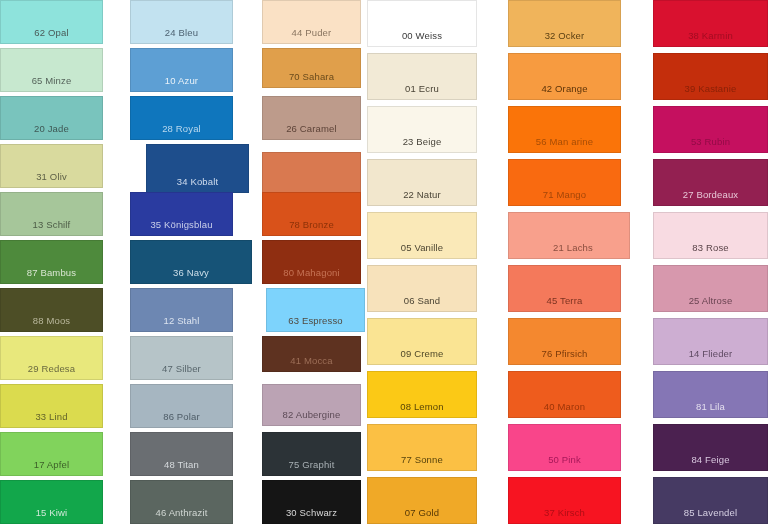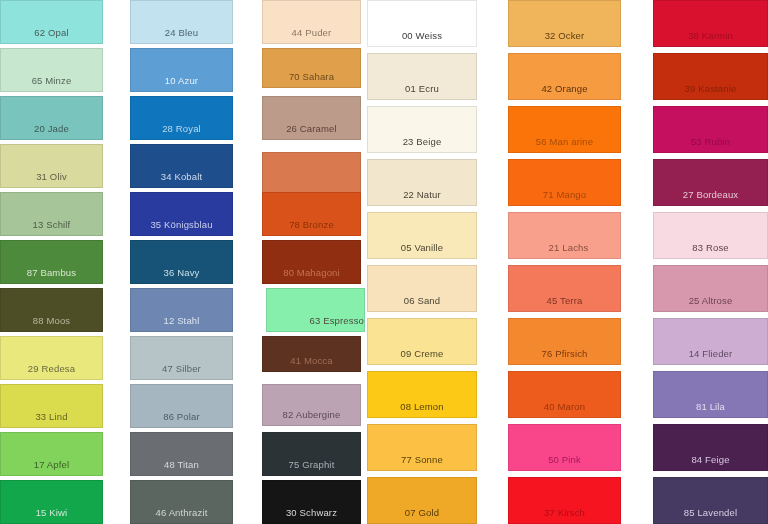--- a/index.html
+++ b/index.html
@@ -82,27 +82,27 @@
     <div class="col" style="left: 130px; width: 103px; top: 0px;">
       <div class="swatch" title="24 Bleu" style="left: 0px; top: 0px; width: 103px; height: 44px; background: rgb(194, 226, 240);">
         <span class="lbl" style="color: rgb(77, 98, 114);">24 Bleu</span>
       </div>
       <div class="swatch" title="10 Azur" style="left: 0px; top: 48px; width: 103px; height: 44px; background: rgb(93, 159, 212);">
         <span class="lbl" style="color: rgb(232, 241, 248);">10 Azur</span>
       </div>
       <div class="swatch" title="28 Royal" style="left: 0px; top: 96px; width: 103px; height: 44px; background: rgb(15, 118, 189);">
         <span class="lbl" style="color: rgb(185, 216, 238);">28 Royal</span>
       </div>
-      <div class="swatch" title="34 Kobalt" style="left: 0px; top: 144px; width: 103px; height: 44px; background: rgb(30, 78, 140);">
+      <div class="swatch" title="34 Kobalt" style="left: 16px; top: 144px; width: 103px; height: 49px; background: rgb(30, 78, 140);">
         <span class="lbl" style="color: rgb(207, 220, 238);">34 Kobalt</span>
       </div>
       <div class="swatch" title="35 Königsblau" style="left: 0px; top: 192px; width: 103px; height: 44px; background: rgb(42, 59, 160);">
         <span class="lbl" style="color: rgb(201, 207, 233);">35 Königsblau</span>
       </div>
-      <div class="swatch" title="36 Navy" style="left: 0px; top: 240px; width: 103px; height: 44px; background: rgb(22, 83, 119);">
+      <div class="swatch" title="36 Navy" style="left: 0px; top: 240px; width: 122px; height: 44px; background: rgb(22, 83, 119);">
         <span class="lbl" style="color: rgb(205, 223, 233);">36 Navy</span>
       </div>
       <div class="swatch" title="12 Stahl" style="left: 0px; top: 288px; width: 103px; height: 44px; background: rgb(109, 135, 178);">
         <span class="lbl" style="color: rgb(219, 227, 239);">12 Stahl</span>
       </div>
       <div class="swatch" title="47 Silber" style="left: 0px; top: 336px; width: 103px; height: 44px; background: rgb(182, 196, 200);">
         <span class="lbl" style="color: rgb(87, 101, 107);">47 Silber</span>
       </div>
       <div class="swatch" title="86 Polar" style="left: 0px; top: 384px; width: 103px; height: 44px; background: rgb(166, 182, 193);">
         <span class="lbl" style="color: rgb(78, 92, 103);">86 Polar</span>
@@ -126,21 +126,21 @@
       </div>
       <div class="swatch" title="73 Zimt" style="left: 0px; top: 144px; width: 99px; height: 56px; background: rgb(217, 121, 80); margin-top: 8px;">
         <span class="lbl" style="color: rgb(243, 217, 204);">73 Zimt</span>
       </div>
       <div class="swatch" title="78 Bronze" style="left: 0px; top: 192px; width: 99px; height: 44px; background: rgb(217, 82, 26);">
         <span class="lbl" style="color: rgb(141, 50, 8);">78 Bronze</span>
       </div>
       <div class="swatch" title="80 Mahagoni" style="left: 0px; top: 240px; width: 99px; height: 44px; background: rgb(143, 46, 17);">
         <span class="lbl" style="color: rgb(197, 114, 84);">80 Mahagoni</span>
       </div>
-      <div class="swatch" title="63 Espresso" style="left: 4px; top: 288px; width: 99px; height: 44px; background: #86efac; justify-content: flex-end;">
+      <div class="swatch" title="63 Espresso" style="left: 4px; top: 288px; width: 99px; height: 44px; background: #7dd3fc;">
         <span class="lbl" style="color: rgb(80, 74, 64);">63 Espresso</span>
       </div>
       <div class="swatch" title="41 Mocca" style="left: 0px; top: 336px; width: 99px; height: 36px; background: rgb(94, 50, 32);">
         <span class="lbl" style="color: rgb(156, 110, 87);">41 Mocca</span>
       </div>
       <div class="swatch" title="82 Aubergine" style="left: 0px; top: 384px; width: 99px; height: 42px; background: rgb(187, 163, 180);">
         <span class="lbl" style="color: rgb(93, 75, 87);">82 Aubergine</span>
       </div>
       <div class="swatch" title="75 Graphit" style="left: 0px; top: 432px; width: 99px; height: 44px; background: rgb(44, 51, 55);">
         <span class="lbl" style="color: rgb(168, 176, 180);">75 Graphit</span>
@@ -187,21 +187,21 @@
       </div>
       <div class="swatch" title="42 Orange" style="left: 0px; top: 53px; width: 113px; height: 47px; background: rgb(247, 155, 64);">
         <span class="lbl" style="color: rgb(92, 51, 8);">42 Orange</span>
       </div>
       <div class="swatch" title="56 Man arine" style="left: 0px; top: 106px; width: 113px; height: 47px; background: rgb(250, 116, 9);">
         <span class="lbl" style="color: rgb(168, 77, 5);">56 Man arine</span>
       </div>
       <div class="swatch" title="71 Mango" style="left: 0px; top: 159px; width: 113px; height: 47px; background: rgb(249, 106, 16);">
         <span class="lbl" style="color: rgb(164, 70, 8);">71 Mango</span>
       </div>
-      <div class="swatch" title="21 Lachs" style="left: 0px; top: 212px; width: 113px; height: 47px; background: rgb(248, 160, 140); padding-left: 8px;">
+      <div class="swatch" title="21 Lachs" style="left: 0px; top: 212px; width: 122px; height: 47px; background: rgb(248, 160, 140); padding-left: 8px;">
         <span class="lbl" style="color: rgb(138, 78, 63);">21 Lachs</span>
       </div>
       <div class="swatch" title="45 Terra" style="left: 0px; top: 265px; width: 113px; height: 47px; background: rgb(244, 121, 91);">
         <span class="lbl" style="color: rgb(124, 51, 33);">45 Terra</span>
       </div>
       <div class="swatch" title="76 Pfirsich" style="left: 0px; top: 318px; width: 113px; height: 47px; background: rgb(244, 136, 47);">
         <span class="lbl" style="color: rgb(123, 58, 10);">76 Pfirsich</span>
       </div>
       <div class="swatch" title="40 Maron" style="left: 0px; top: 371px; width: 113px; height: 47px; background: rgb(238, 92, 29);">
         <span class="lbl" style="color: rgb(156, 53, 8);">40 Maron</span>

